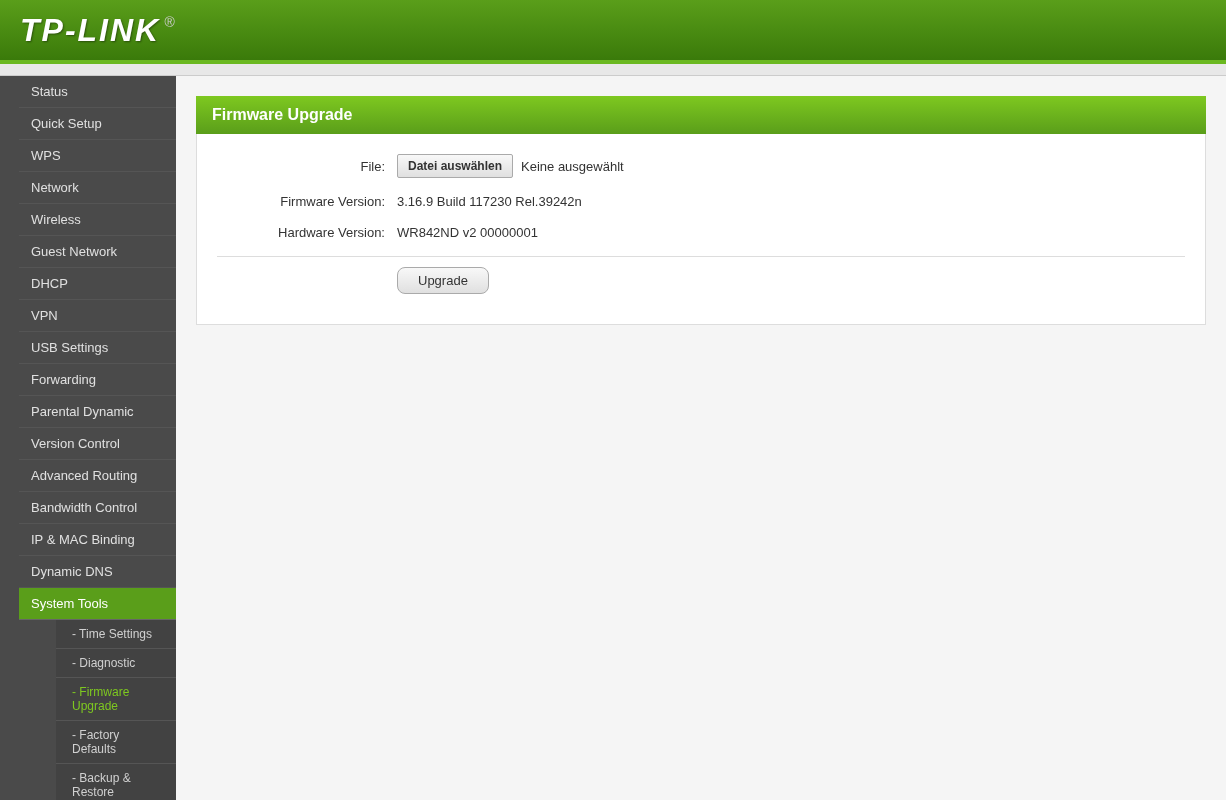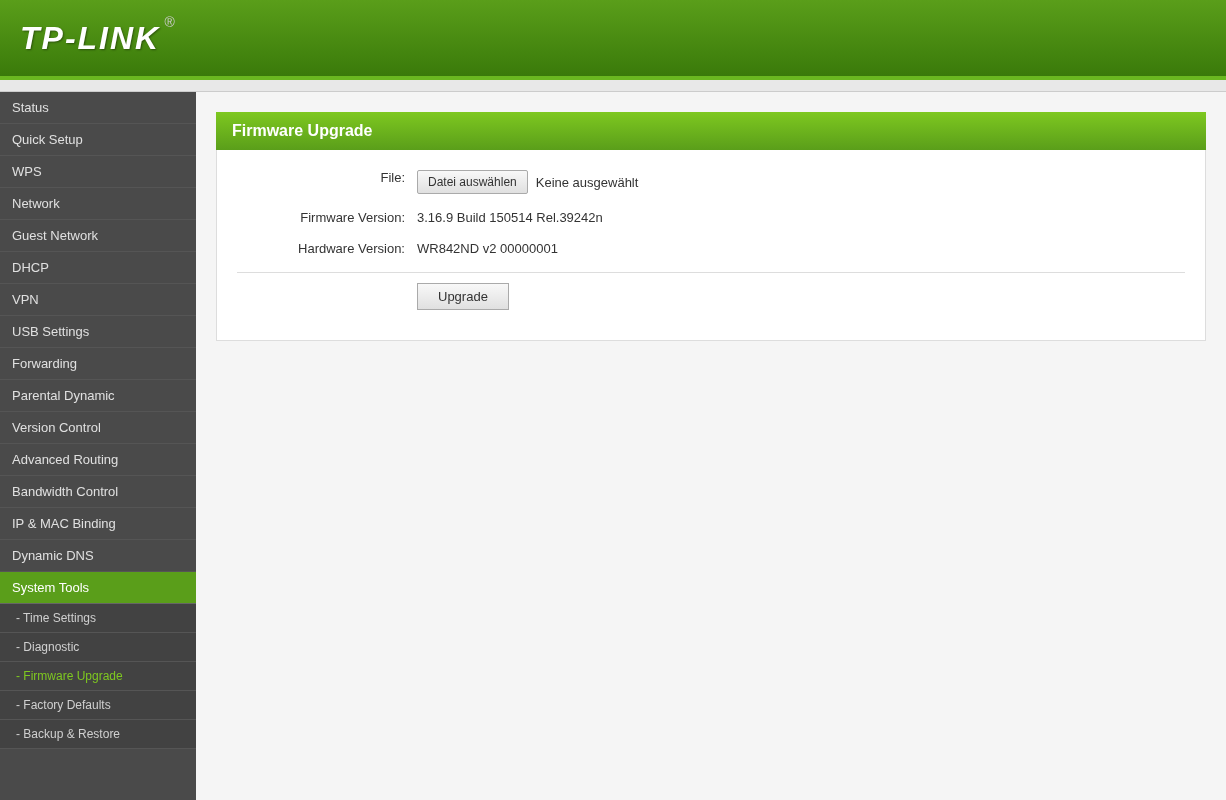--- a/index.html
+++ b/index.html
@@ -1,21 +1,21 @@
 <!DOCTYPE html>
 <html><head>
   <meta charset="utf-8">
   <style>
     * { margin: 0; padding: 0; box-sizing: border-box; }
     body { font-family: Arial, sans-serif; font-size: 13px; background: #fff; width: 1226px; height: 800px; overflow: hidden; display: flex; flex-direction: column; }
 
     
     #header {
       background: linear-gradient(to bottom, #5a9e1a, #3a7a0a);
-      height: 80px;
+      height: 64px;
       display: flex;
       align-items: center;
       padding: 0 20px;
       border-bottom: 4px solid #6ab820;
     }
     #logo {
       color: white;
       font-size: 32px;
       font-weight: bold;
       letter-spacing: 2px;
@@ -32,24 +32,25 @@
 
     
     #main {
       display: flex;
       flex: 1;
       overflow: hidden;
     }
 
     
     #sidebar {
-      width: 196px;
+      width: 176px;
       background: #4a4a4a;
       flex-shrink: 0;
       overflow-y: auto;
+      padding-left: 19px;
     }
 
     .sidebar-item {
       display: block;
       padding: 8px 12px;
       color: #e0e0e0;
       cursor: pointer;
       font-size: 13px;
       border-bottom: 1px solid #555;
       text-decoration: none;
@@ -66,20 +67,21 @@
       color: #fff;
     }
     .sidebar-subitem {
       display: block;
       padding: 7px 12px 7px 16px;
       color: #d0d0d0;
       cursor: pointer;
       font-size: 12px;
       border-bottom: 1px solid #555;
       background: #424242;
+      margin-left: 37px;
     }
     .sidebar-subitem.active {
       color: #7ec820;
     }
 
     
     #content {
       flex: 1;
       background: #f5f5f5;
       overflow-y: auto;
@@ -102,20 +104,21 @@
     .content-panel {
       background: #fff;
       margin: 0 20px 20px 20px;
       border: 1px solid #ddd;
       border-top: none;
       padding: 20px 20px 30px 20px;
     }
 
     .form-row {
       display: flex;
+      align-items: center;
       margin-bottom: 16px;
     }
     .form-label {
       width: 180px;
       text-align: right;
       padding-right: 12px;
       color: #333;
       font-size: 13px;
     }
     .form-value {
@@ -125,36 +128,37 @@
 
     
     .file-btn {
       background: linear-gradient(to bottom, #f8f8f8, #e0e0e0);
       border: 1px solid #aaa;
       padding: 4px 10px;
       font-size: 12px;
       cursor: pointer;
       color: #333;
       border-radius: 2px;
+      font-weight: bold;
     }
     .file-no-selected {
       margin-left: 8px;
       color: #333;
       font-size: 13px;
     }
 
     
     .upgrade-btn {
       background: linear-gradient(to bottom, #f8f8f8, #e0e0e0);
       border: 1px solid #aaa;
       padding: 5px 20px;
       font-size: 13px;
       cursor: pointer;
       color: #333;
-      border-radius: 0;
+      border-radius: 8px;
       margin-left: 180px;
     }
 
     .action-row {
       margin-top: 10px;
       padding-top: 10px;
       border-top: 1px solid #ddd;
     }
   </style>
 </head>
@@ -167,20 +171,21 @@
 
 <div id="subheader"></div>
 
 <div id="main">
 
   <nav id="sidebar">
   <div class="sidebar-item">Status</div>
       <div class="sidebar-item">Quick Setup</div>
       <div class="sidebar-item">WPS</div>
       <div class="sidebar-item">Network</div>
+      <div class="sidebar-item">Wireless</div>
       <div class="sidebar-item">Guest Network</div>
       <div class="sidebar-item">DHCP</div>
       <div class="sidebar-item">VPN</div>
       <div class="sidebar-item">USB Settings</div>
       <div class="sidebar-item">Forwarding</div>
       <div class="sidebar-item">Parental Dynamic</div>
       <div class="sidebar-item">Version Control</div>
       <div class="sidebar-item">Advanced Routing</div>
       <div class="sidebar-item">Bandwidth Control</div>
       <div class="sidebar-item">IP &amp; MAC Binding</div>
@@ -200,21 +205,21 @@
     <div class="content-panel">
       <div class="form-row">
         <div class="form-label">File:</div>
         <div style="display:flex;align-items:center;">
           <button class="file-btn">Datei auswählen</button>
           <span class="file-no-selected">Keine ausgewählt</span>
         </div>
       </div>
       <div class="form-row">
         <div class="form-label">Firmware Version:</div>
-        <div class="form-value">3.16.9 Build 150514 Rel.39242n</div>
+        <div class="form-value">3.16.9 Build 117230 Rel.39242n</div>
       </div>
       <div class="form-row">
         <div class="form-label">Hardware Version:</div>
         <div class="form-value">WR842ND v2 00000001</div>
       </div>
       <div class="action-row">
         <button class="upgrade-btn">Upgrade</button>
       </div>
     </div>
   </div>

